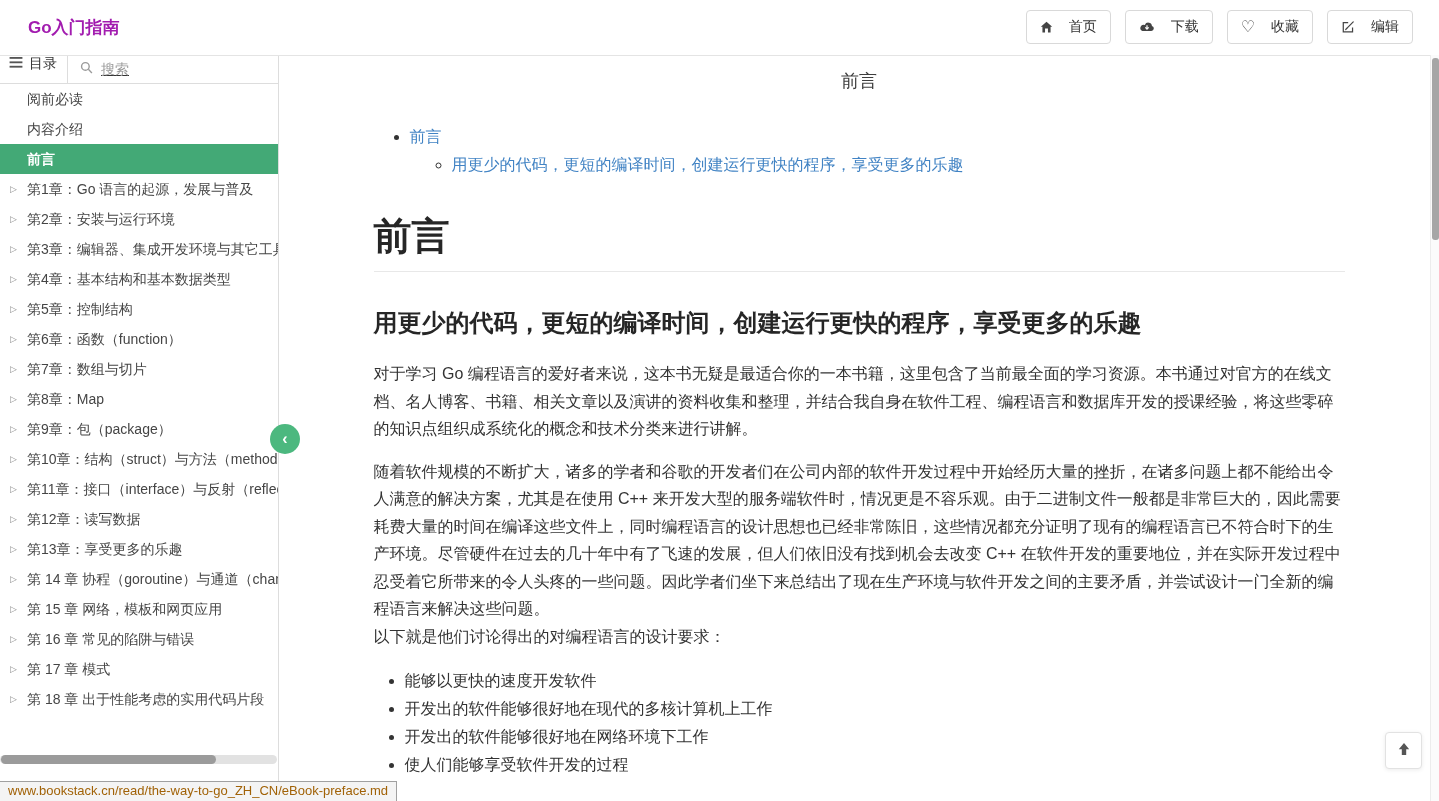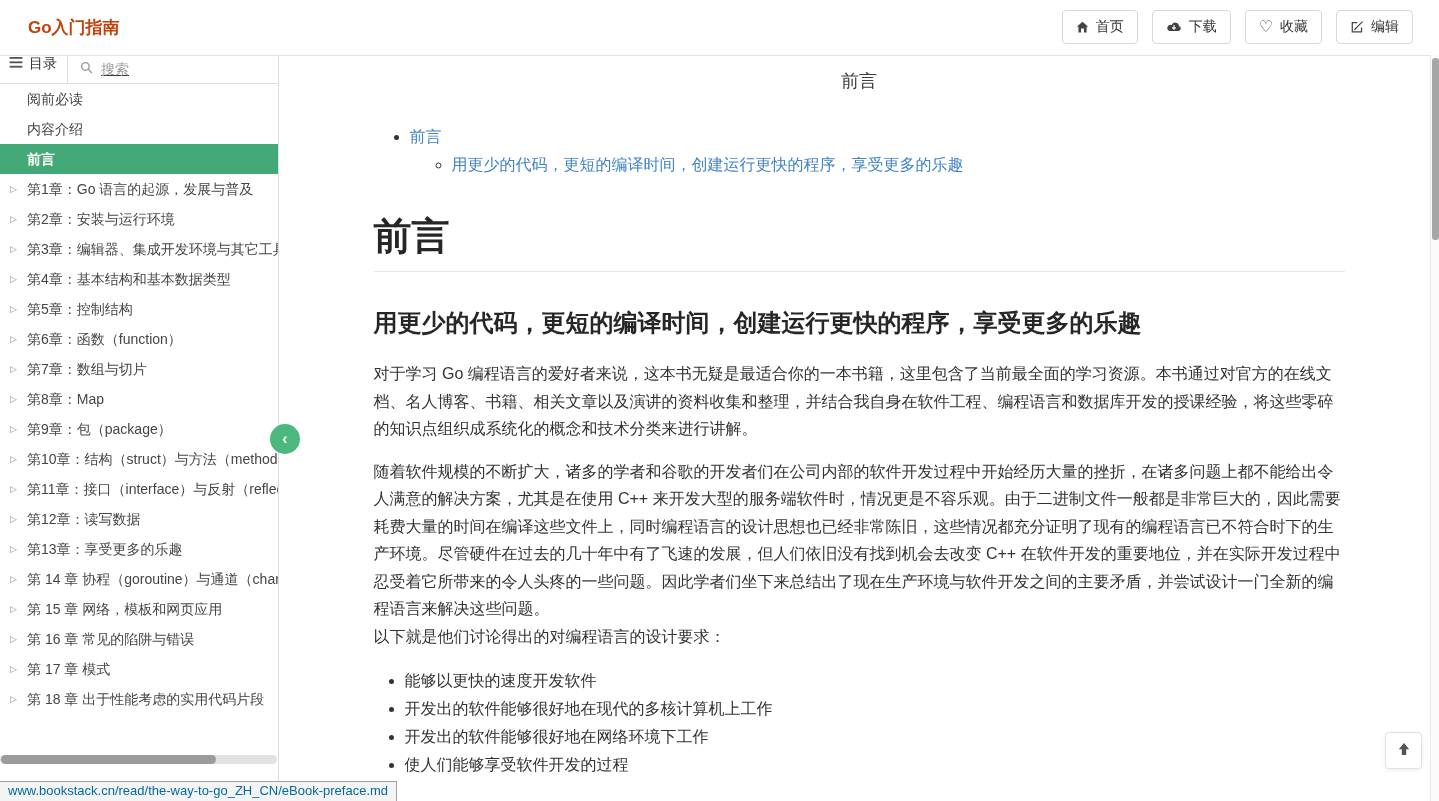--- a/index.html
+++ b/index.html
@@ -5,23 +5,23 @@
   html,body{margin:0;padding:0;}
   body{
     width:1439px;height:801px;overflow:hidden;position:relative;
     background:#fff;font-family:"Liberation Sans","DejaVu Sans",sans-serif;
     color:#333;
   }
   
   .top-header{position:absolute;top:0;left:0;right:0;height:55px;background:#fff;
     border-bottom:1px solid #e4e4e4;z-index:30;}
   .book-title{position:absolute;left:28px;top:0;line-height:55px;font-size:17px;
-    font-weight:bold;color:#c2410c;}
+    font-weight:bold;color:#a21caf;}
   .header-actions{position:absolute;right:26px;top:10px;display:flex;gap:14px;}
-  .hbtn{display:inline-flex;align-items:center;gap:7px;height:34px;padding:0 13px;
+  .hbtn{display:inline-flex;align-items:center;gap:16px;height:34px;padding:0 13px;
     background:#fff;border:1px solid #d9d9d9;border-radius:4px;font-size:14px;
     color:#333;cursor:pointer;font-family:inherit;}
   .hbtn svg{display:block;}
   
   .sidebar{position:absolute;top:55px;left:0;bottom:0;width:278px;background:#fff;
     border-right:1px solid #ddd;z-index:20;}
   .side-top{height:28px;border-bottom:1px solid #ddd;display:flex;align-items:stretch;}
   .toc-tab{width:68px;border-right:1px solid #ddd;display:flex;align-items:flex-start;
     gap:6px;padding-left:9px;font-size:14px;color:#333;cursor:pointer;box-sizing:border-box;}
   .search-box{flex:1;display:flex;align-items:center;gap:6px;padding-left:12px;text-decoration:underline;}
@@ -66,21 +66,21 @@
   
   .vscrollbar{position:absolute;right:0;top:55px;bottom:0;width:8px;background:#fbfbfb;
     border-left:1px solid #ececec;z-index:35;cursor:pointer;}
   .vscrollbar .vthumb{position:absolute;right:0;top:3px;width:7px;height:182px;
     background:#a6a6a6;border-radius:3px;}
   .totop{position:absolute;right:17px;bottom:32px;width:37px;height:37px;background:#fff;
     border:1px solid #e2e2e2;border-radius:4px;box-shadow:0 1px 4px rgba(0,0,0,.08);
     display:flex;align-items:center;justify-content:center;cursor:pointer;z-index:40;padding:0;}
   .statusbar{position:absolute;left:0;bottom:0;height:19px;line-height:18px;
     padding:0 8px;background:#f4f4f4;border:1px solid #a0a0a0;border-left:none;
-    border-bottom:none;font-size:13px;color:#0369a1;z-index:50;white-space:nowrap;}
+    border-bottom:none;font-size:13px;color:#a16207;z-index:50;white-space:nowrap;}
 </style>
 </head>
 <body>
 
 <div class="app">
 
   <header class="top-header">
     <div class="book-title">Go入门指南</div>
     <div class="header-actions">
       <button class="hbtn">

